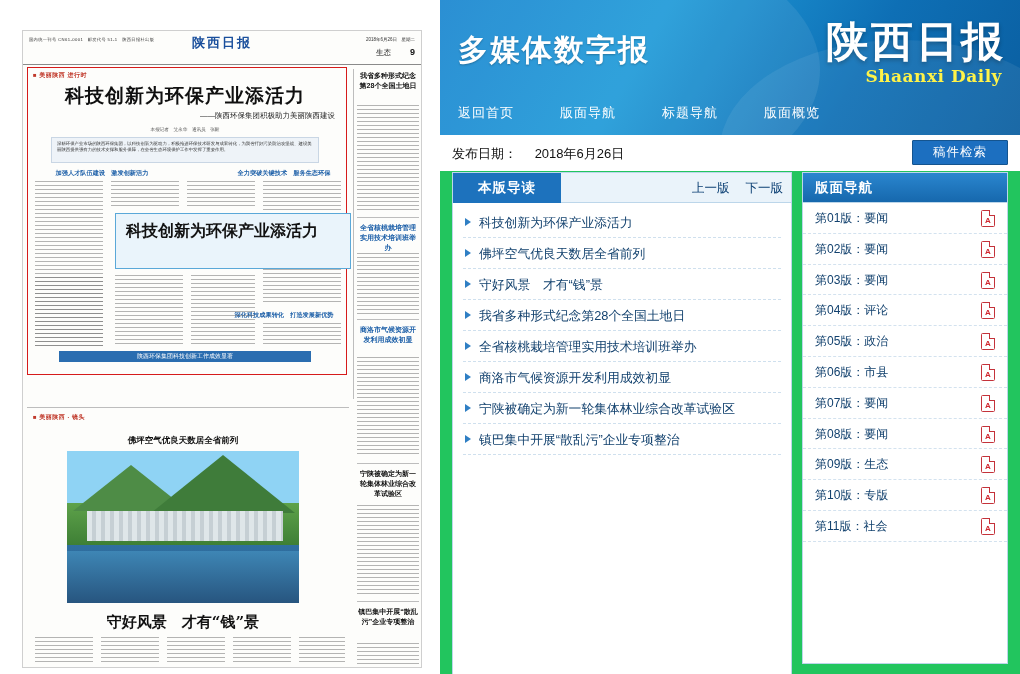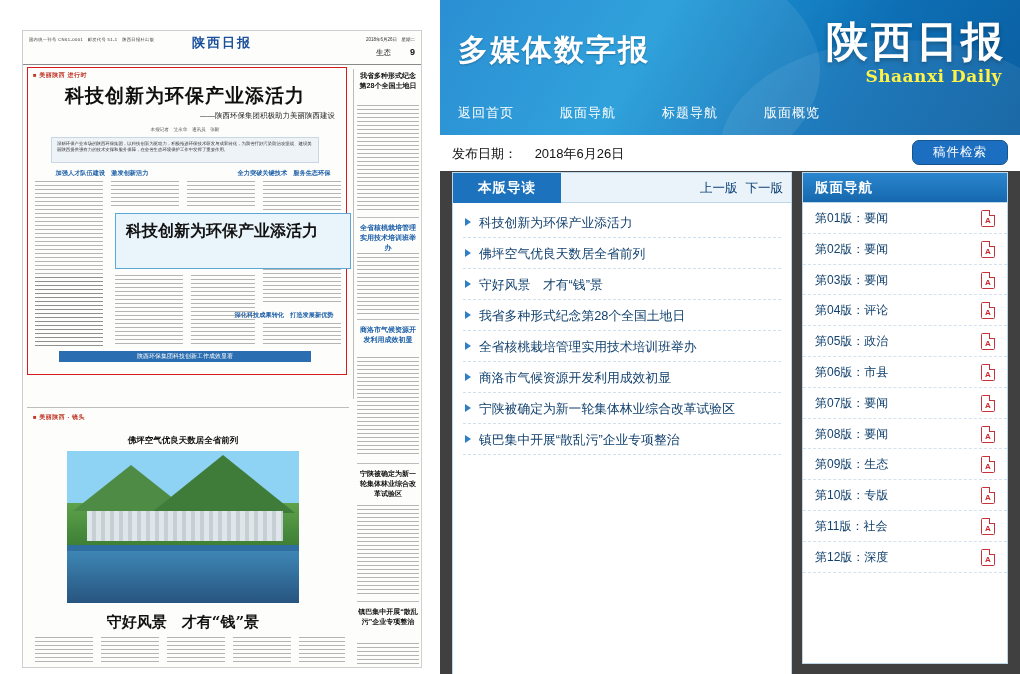--- a/index.html
+++ b/index.html
@@ -166,21 +166,21 @@
   }
   .rule-h {
     position: absolute; height: 1px; background: #bdbdbd;
   }
 
   
   .web-pane {
     position: absolute;
     left: 440px; top: 0;
     width: 580px; height: 674px;
-    background: #404040;
+    background: #22c55e;
   }
   .banner {
     position: absolute; left: 0; top: 0; width: 580px; height: 135px;
     background: linear-gradient(120deg,#1a86d0 0%, #1f9ad8 35%, #0e6fb5 70%, #0a5ea0 100%);
     overflow: hidden;
   }
   .banner:before {
     content: ""; position: absolute; left: -40px; top: -60px;
     width: 420px; height: 260px; border-radius: 50%;
     background: rgba(255,255,255,.08);
@@ -224,21 +224,21 @@
     background: #ffffff;
   }
   .date-text {
     position: absolute; left: 12px; top: 10px;
     font-size: 13px; color: #111;
   }
   .search-btn {
     position: absolute; right: 12px; top: 5px;
     width: 96px; height: 25px;
     background: #1c6fc0; color: #ffffff;
-    border: 1px solid #14548f; border-radius: 7px;
+    border: 1px solid #14548f; border-radius: 1px;
     font-size: 12.5px; line-height: 23px; text-align: center;
     cursor: pointer; letter-spacing: 1px;
   }
 
   .col-guide {
     position: absolute; left: 12px; top: 172px;
     width: 340px; height: 572px;
     border: 1px solid #bcd6ea;
     background: #ffffff;
   }
@@ -248,21 +248,21 @@
   }
   .guide-tab {
     position: absolute; left: 0; top: 0;
     width: 108px; height: 30px;
     background: #1d72bd; color: #fff;
     font-size: 13.5px; font-weight: bold;
     line-height: 30px; text-align: center; letter-spacing: 1px;
   }
   .pagenav {
     position: absolute; right: 8px; top: 0; height: 30px;
-    display: flex; gap: 8px; align-items: center;
+    display: flex; gap: 16px; align-items: center;
     font-size: 12.5px; color: #0b3f73; margin-left: 26px;
   }
   .pagenav span { cursor: pointer; }
   .guide-list { padding: 4px 10px 0 10px; }
   .guide-item {
     position: relative;
     height: 31px; line-height: 31px;
     border-bottom: 1px dashed #cfe0ee;
     padding-left: 16px;
     font-size: 12.8px; color: #12416e; cursor: pointer;
@@ -517,20 +517,16 @@
         <span class="pdf-icon"></span>
       </div>
       <div class="page-row">
         <span>第10版：专版</span>
         <span class="pdf-icon"></span>
       </div>
       <div class="page-row">
         <span>第11版：社会</span>
         <span class="pdf-icon"></span>
       </div>
-      <div class="page-row">
-        <span>第12版：深度</span>
-        <span class="pdf-icon"></span>
-      </div>
     </div>
 
   </div>
 </div>
 
 </body></html>

